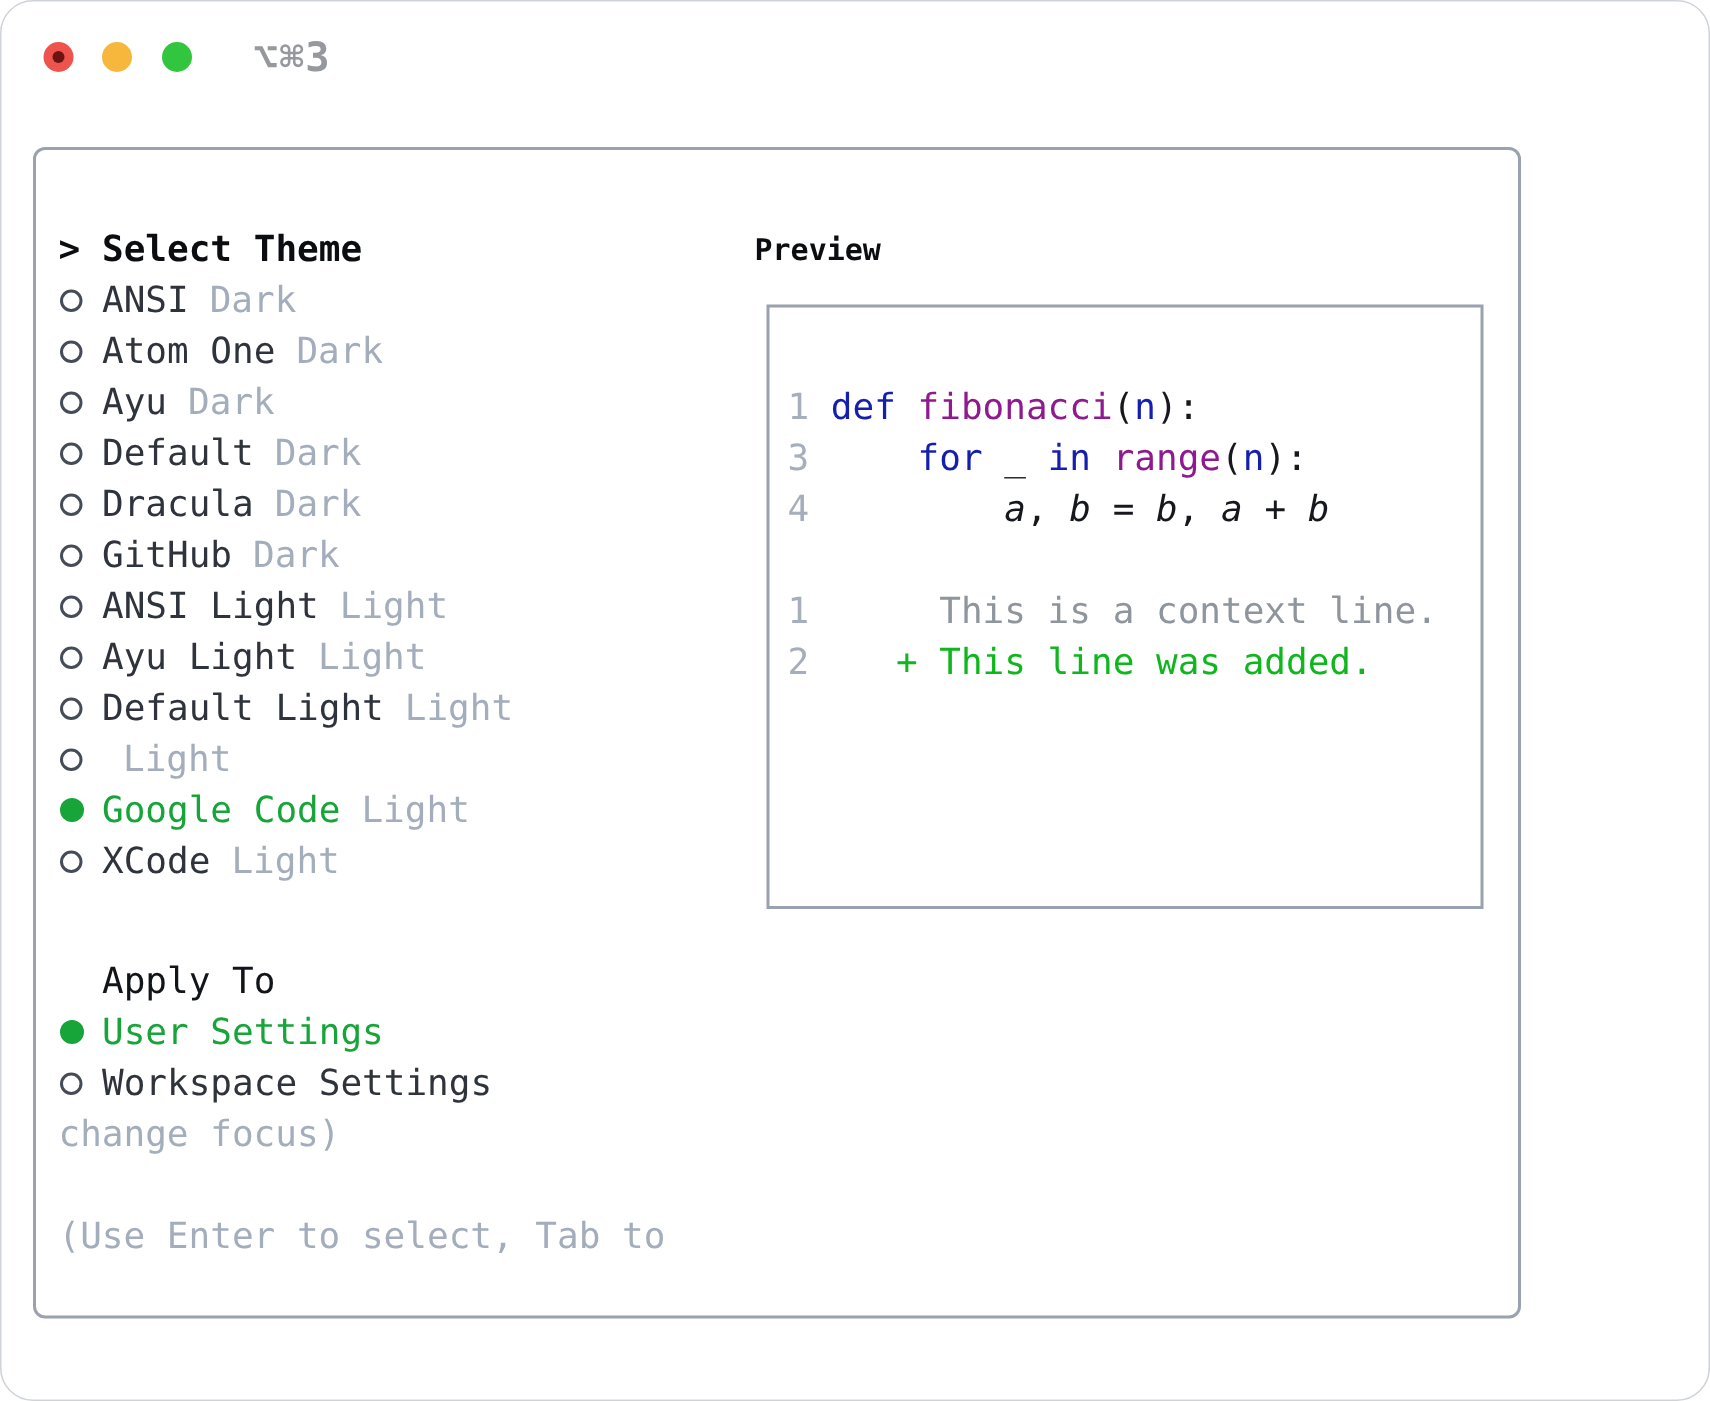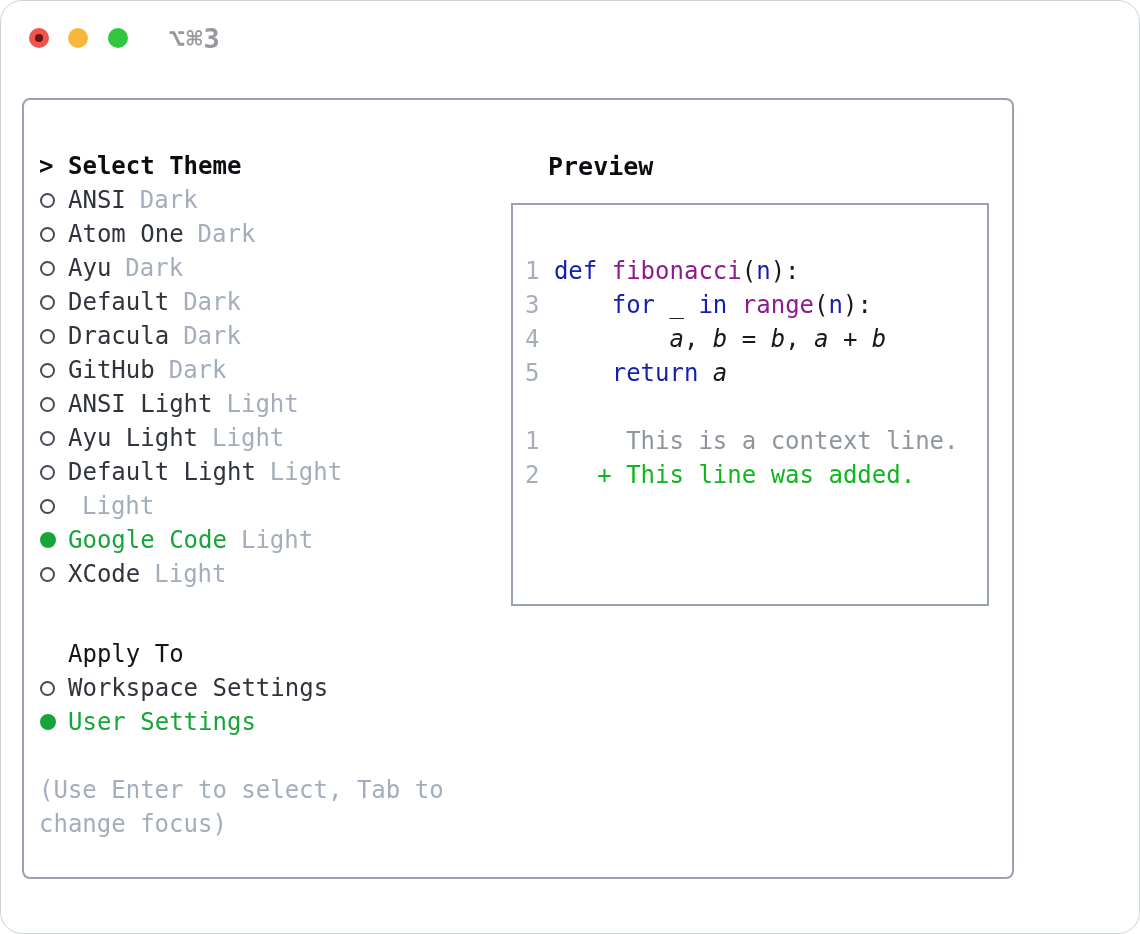--- a/index.html
+++ b/index.html
@@ -37,21 +37,21 @@
   .header-label{font-weight:bold;color:var(--heading);}
   .theme-name{color:var(--text_primary);}
   .row.selected .theme-name{color:var(--green_accent);}
   .theme-variant{color:var(--text_muted);margin-left:14px;}
   .apply-gap{margin-top:46px;}
   .hint-gap{margin-top:34px;}
   .apply-header{color:#111419;}
   .hint-row{color:var(--text_muted);}
   
   .preview-title{position:absolute;left:479px;top:49px;height:34px;display:flex;
-    align-items:center;font-size:25px;font-weight:bold;color:var(--heading);margin-left:45px;}
+    align-items:center;font-size:20px;font-weight:bold;color:var(--heading);}
   .preview-box{position:absolute;left:487px;top:103px;width:478px;height:403px;
     border:2px solid var(--border);background:#fff;overflow:hidden;}
   .code-area{padding:49px 0 0 12px;font-size:24px;line-height:34px;color:var(--plain);}
   .code-line{white-space:pre;height:34px;}
   .ln{color:var(--line_number);}
   .tok-keyword{color:var(--keyword);}
   .tok-function{color:var(--function);}
   .tok-number{color:var(--number);}
   .tok-variable{color:var(--plain);font-style:italic;}
   .diff-context .mark,.diff-context .txt{color:var(--diff_context);}
@@ -150,45 +150,44 @@
     <span class="theme-name">XCode</span>
     <span class="theme-variant">Light</span>
   </div>
 </div>
 
       <div class="row apply-gap">
         <span class="bullet"></span>
         <span class="apply-header">Apply To</span>
       </div>
       <div>
+  <div class="row selected">
+    <span class="bullet"><span class="circle"></span></span>
+    <span class="theme-name">User Settings</span>
+    
+  </div>
+
   <div class="row">
     <span class="bullet"><span class="circle"></span></span>
     <span class="theme-name">Workspace Settings</span>
     
   </div>
-
-  <div class="row selected">
-    <span class="bullet"><span class="circle"></span></span>
-    <span class="theme-name">User Settings</span>
-    
-  </div>
 </div>
 
+      <div class="row hint-row">change focus)</div>
       <div class="row hint-row hint-gap">(Use Enter to select, Tab to</div>
-      <div class="row hint-row">change focus)</div>
     </div>
 
     <div class="preview-title">Preview</div>
 
     <div class="preview-box">
       <div class="code-area">
           <div class="code-line"><span class="ln">1</span> <span class="tok-keyword">def</span><span> </span><span class="tok-function">fibonacci</span><span>(</span><span class="tok-keyword">n</span><span>):</span></div>
           <div class="code-line"><span class="ln">3</span> <span>    </span><span class="tok-keyword">for</span><span> _ </span><span class="tok-keyword">in</span><span> </span><span class="tok-function">range</span><span>(</span><span class="tok-keyword">n</span><span>):</span></div>
           <div class="code-line"><span class="ln">4</span> <span>        </span><span class="tok-variable">a</span><span>, </span><span class="tok-variable">b</span><span> = </span><span class="tok-variable">b</span><span>, </span><span class="tok-variable">a</span><span> + </span><span class="tok-variable">b</span></div>
-          <div class="code-line"><span class="ln">5</span> <span>    </span><span class="tok-keyword">return</span><span> </span><span class="tok-variable">a</span></div>
           <div class="code-line"></div>
           <div class="code-line diff-context"><span class="ln">1</span>    <span class="mark">  </span><span class="txt">This is a context line.</span></div>
           <div class="code-line diff-added"><span class="ln">2</span>    <span class="mark">+ </span><span class="txt">This line was added.</span></div>
         </div>
     </div>
 
   </div>
 </div>
 
 </body></html>

